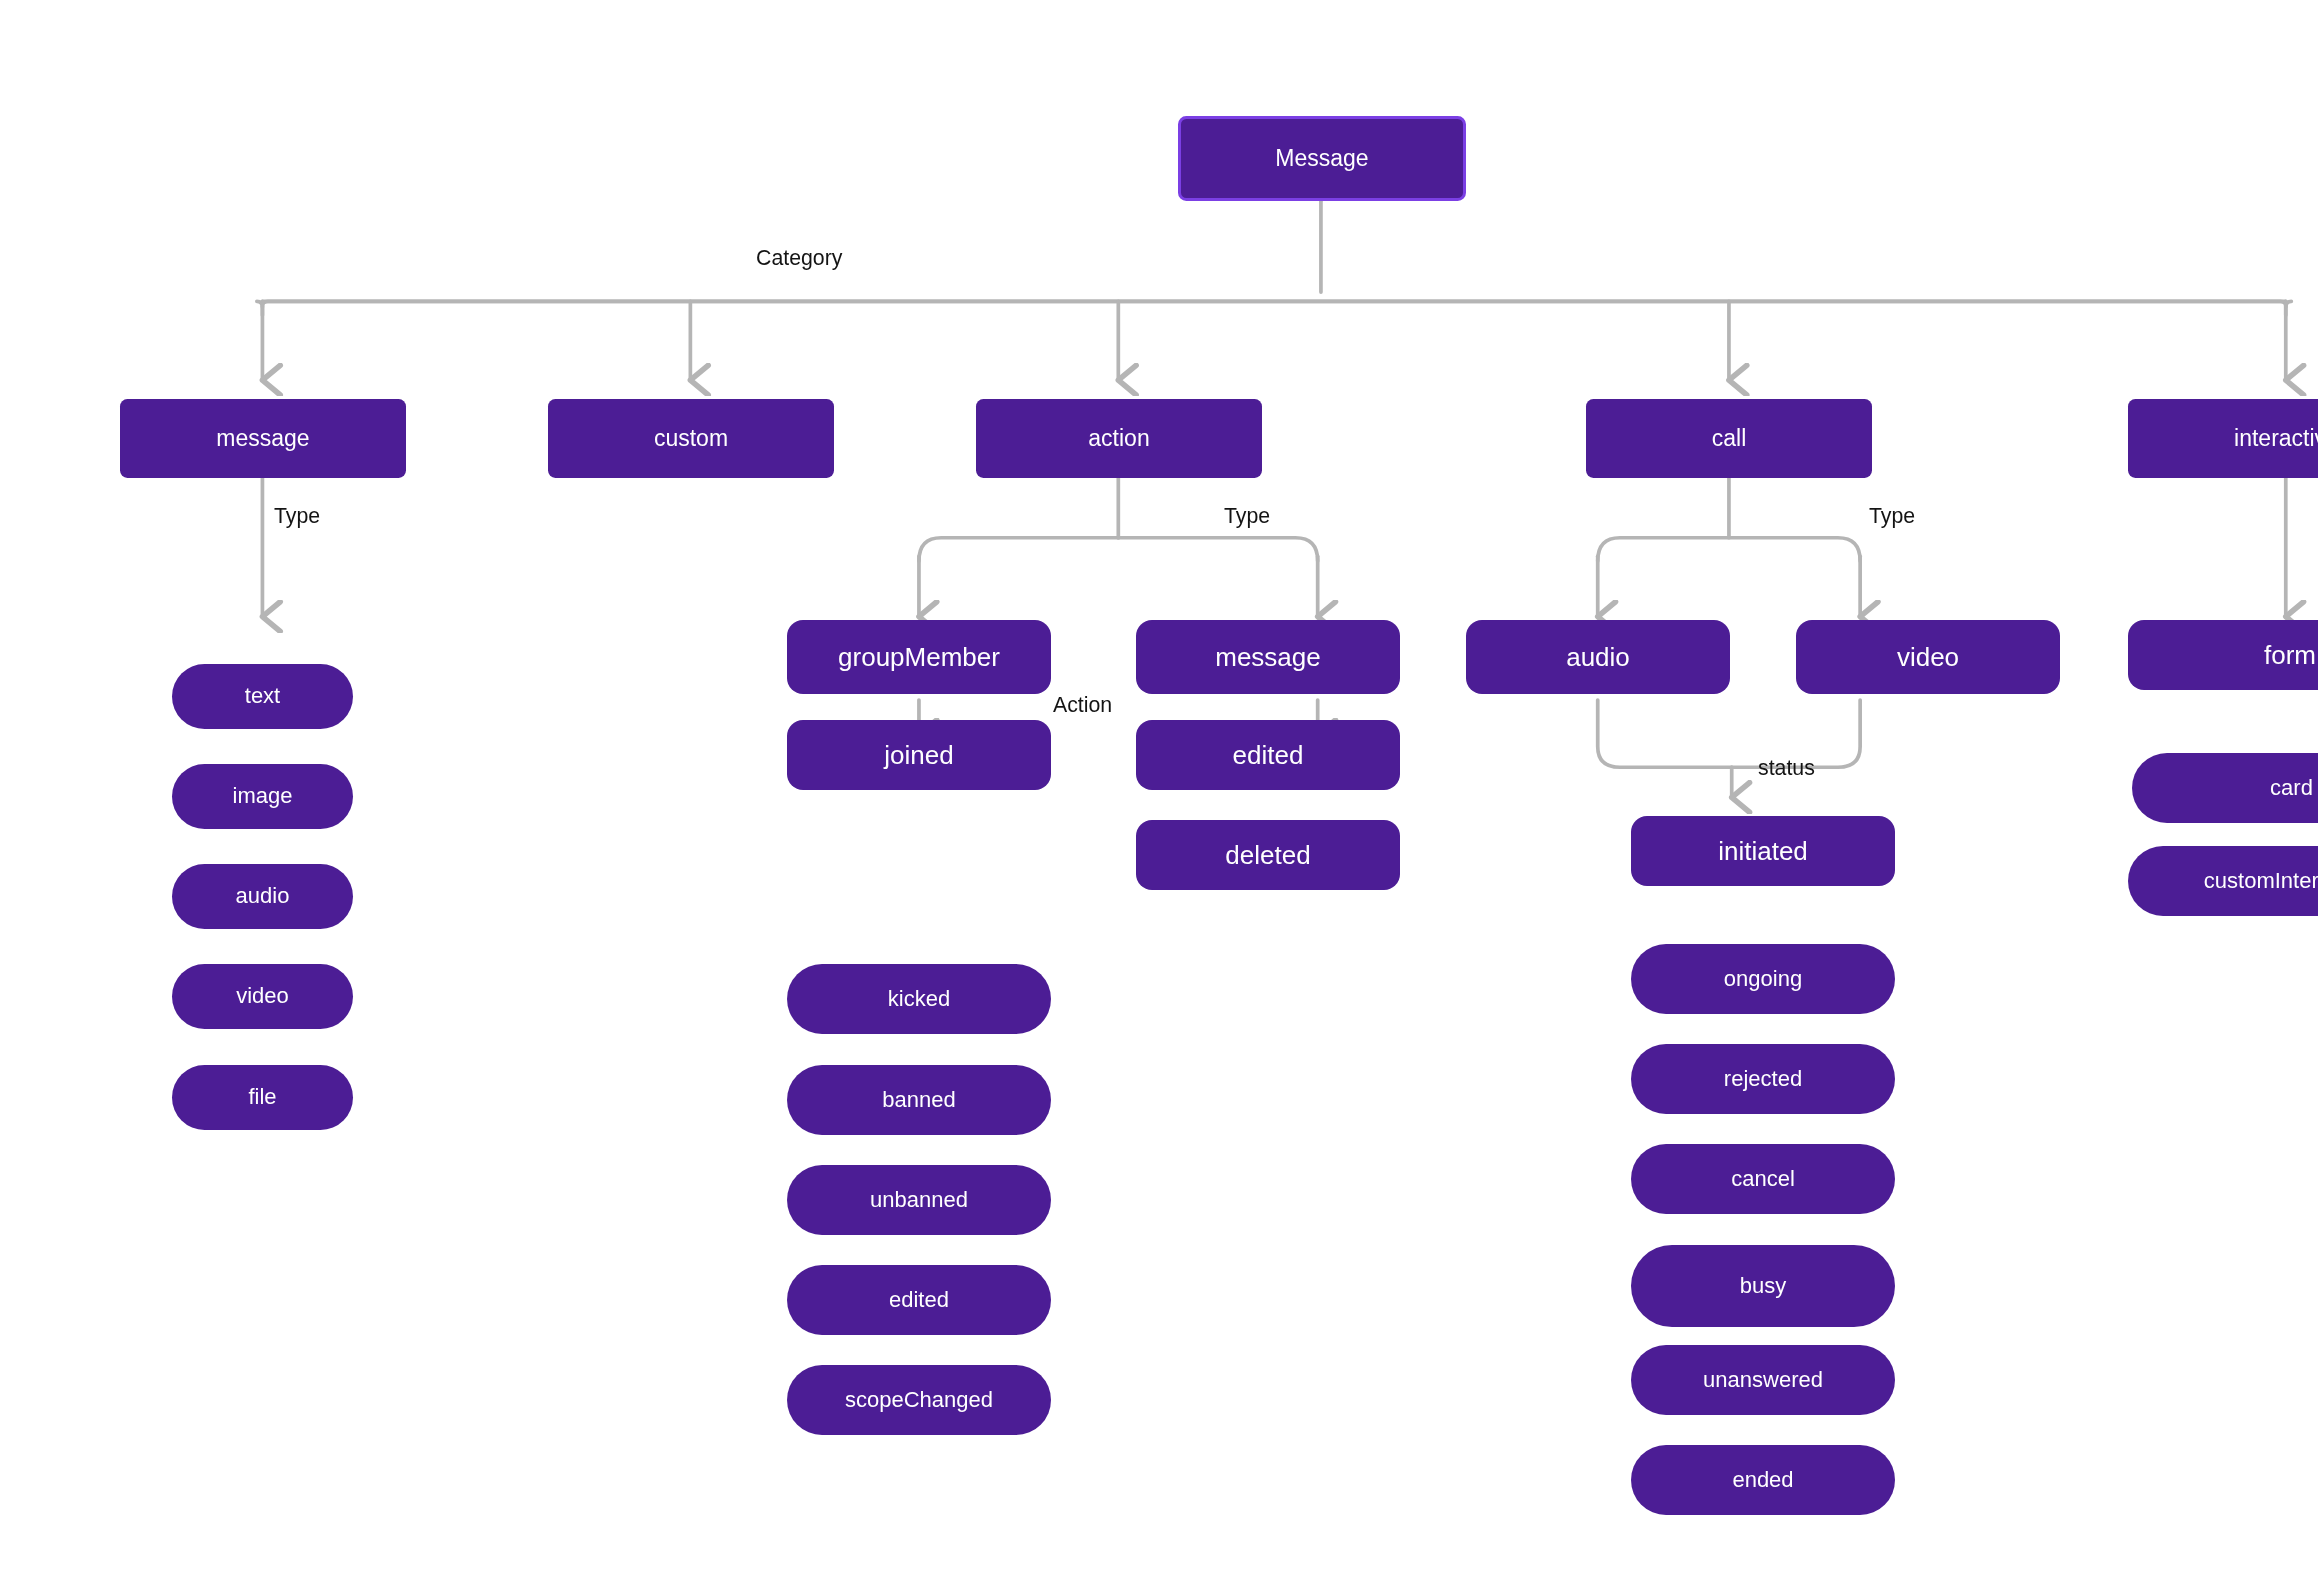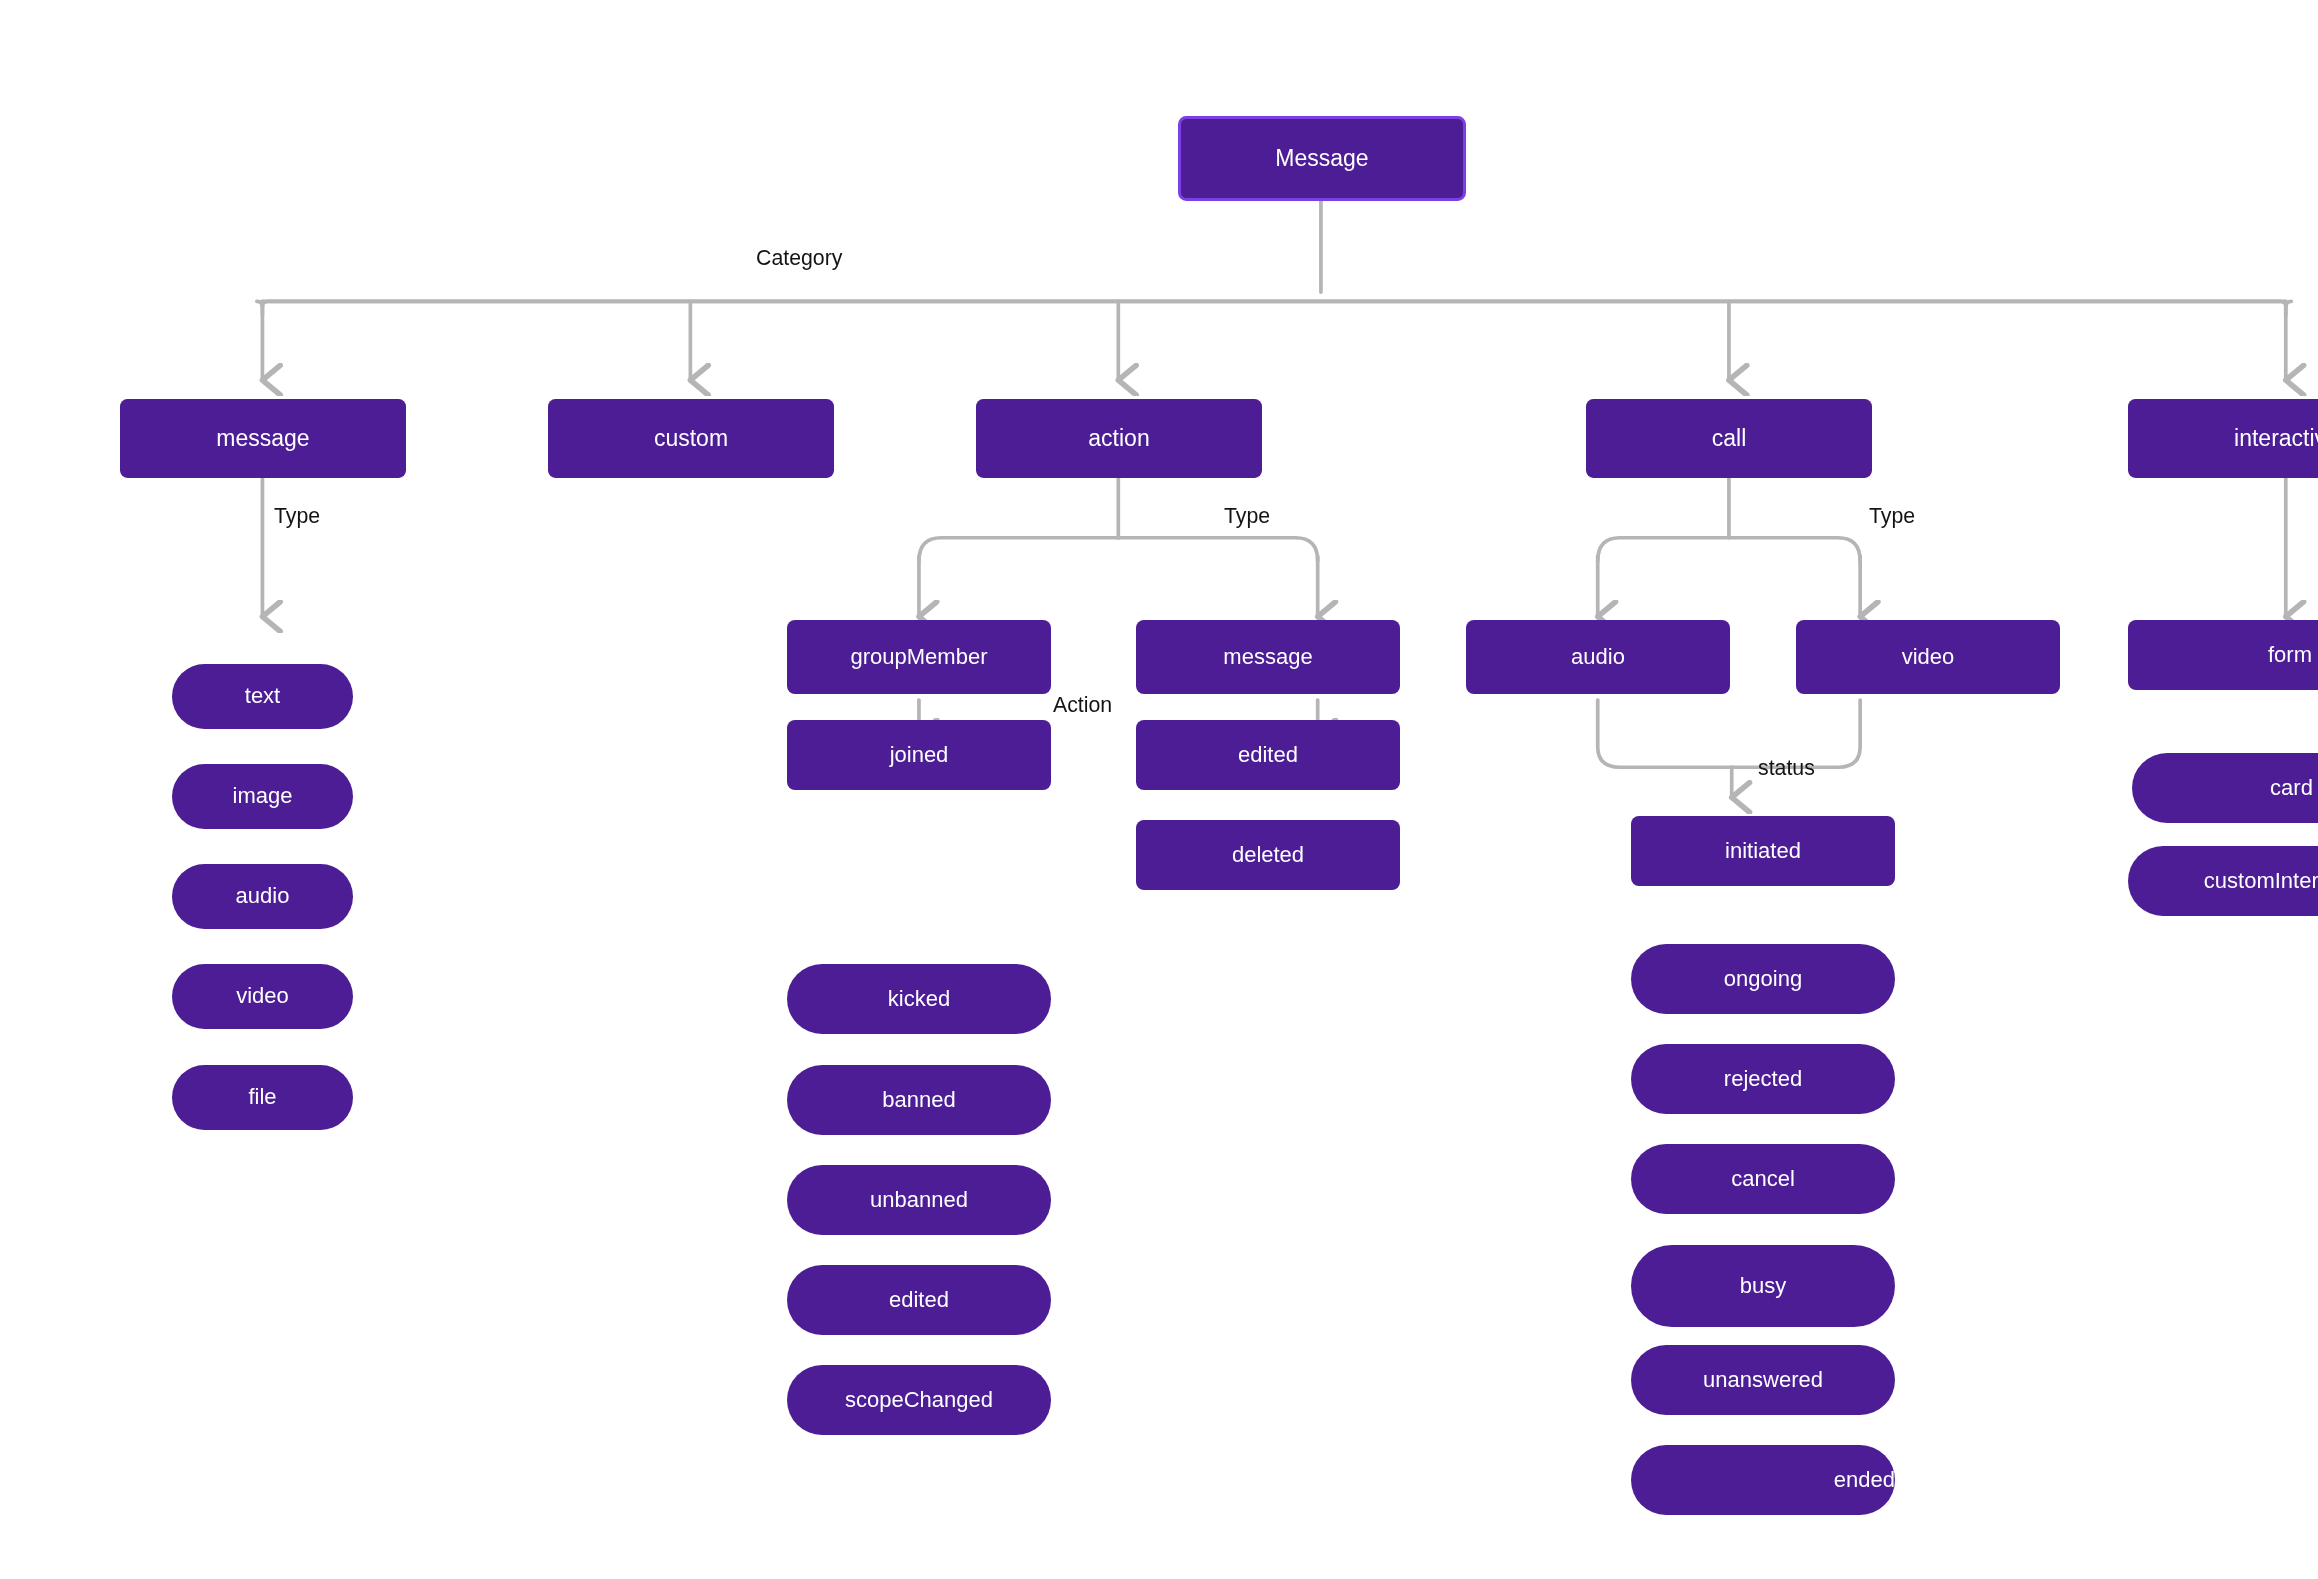--- a/index.html
+++ b/index.html
@@ -45,22 +45,22 @@
   .node.cat {
     border-radius: 7.4px;
     font-size: 23px;
   }
   .node.pill {
     border-radius: 463px;
     font-size: 22px;
     margin-top: 44px;
   }
   .node.rrect {
-    border-radius: 8px;
-    font-size: 22px;
+    border-radius: 16px;
+    font-size: 26px;
   }
   .edge-label {
     position: absolute;
     color: #141414;
     font-size: 21.3px;
     white-space: nowrap;
   }
 </style>
 </head>
 <body>
@@ -209,21 +209,21 @@
   </div>
   <div class="node pill" style="left:1631px; top:1100px; width:264px; height:70px;">
     <span>cancel</span>
   </div>
   <div class="node pill" style="left:1631px; top:1201px; width:264px; height:82px;">
     <span>busy</span>
   </div>
   <div class="node pill" style="left:1631px; top:1301px; width:264px; height:70px;">
     <span>unanswered</span>
   </div>
-  <div class="node pill" style="left:1631px; top:1401px; width:264px; height:70px;justify-content:flex-end;">
+  <div class="node pill" style="left:1631px; top:1401px; width:264px; height:70px;">
     <span>ended</span>
   </div>
 
   <div class="node rrect" style="left:2128px; top:620px; width:324px; height:70px;">
     <span>form</span>
   </div>
   <div class="node pill" style="left:2132px; top:709px; width:319px; height:70px;">
     <span>card</span>
   </div>
   <div class="node pill" style="left:2128px; top:802px; width:324px; height:70px;">

